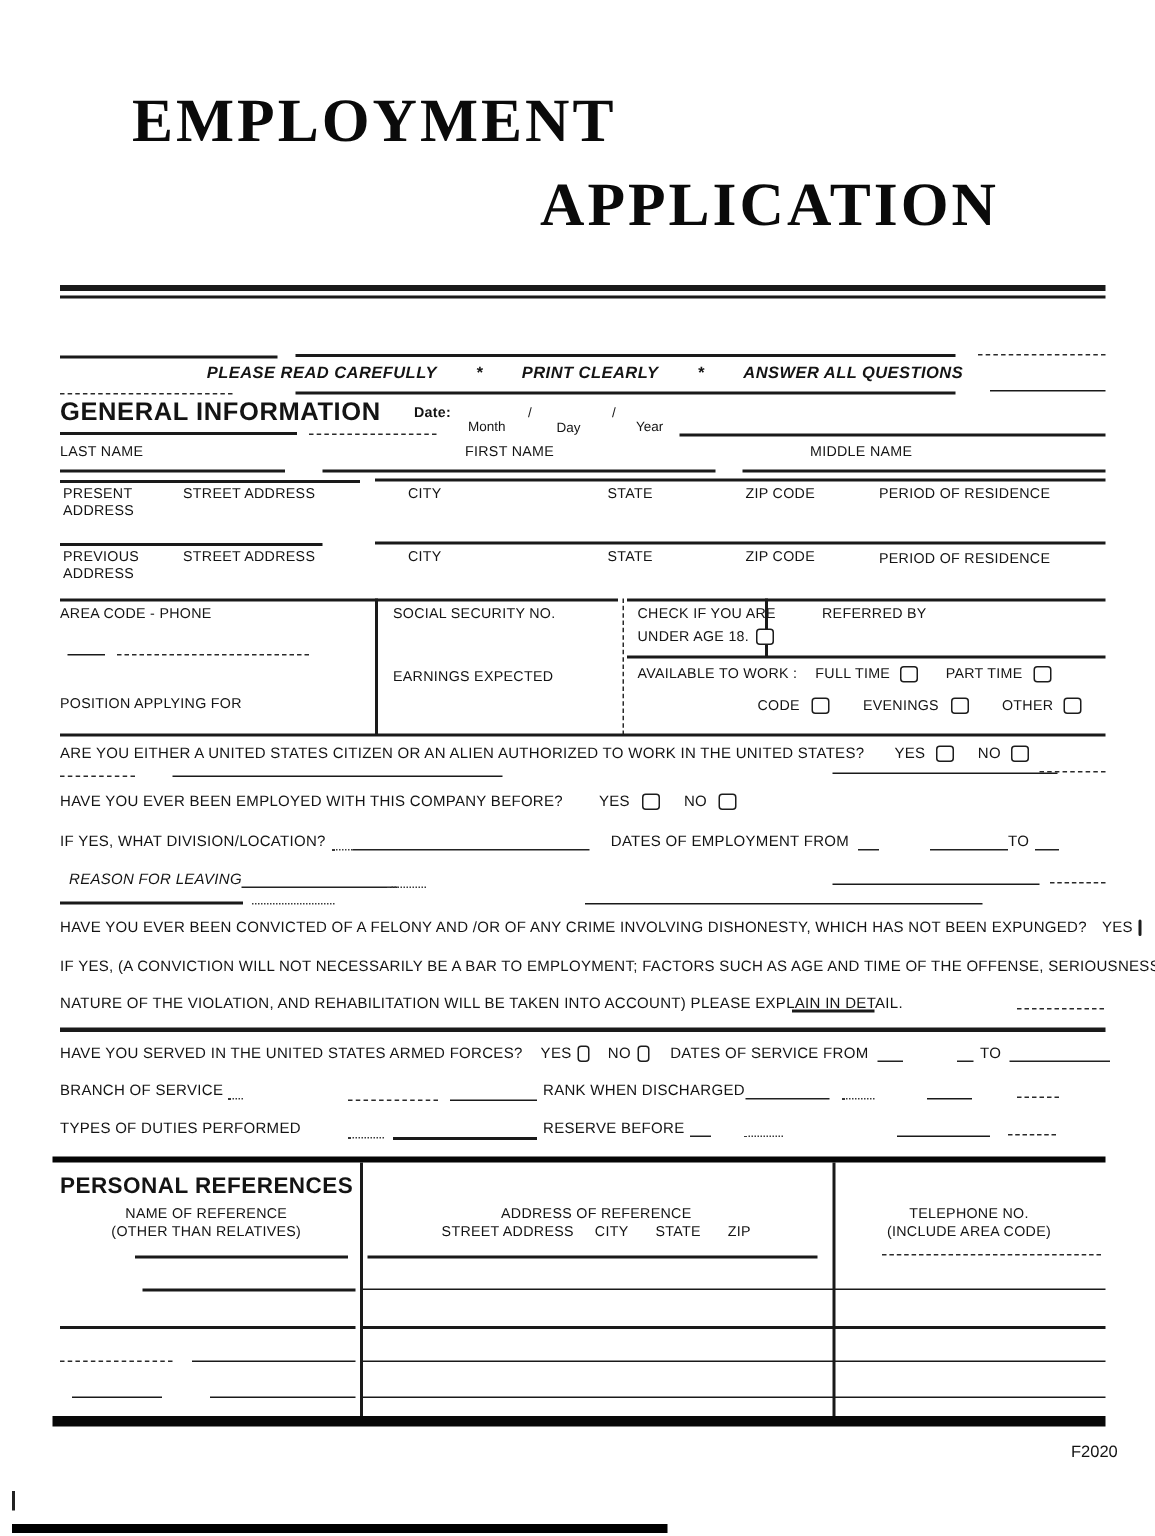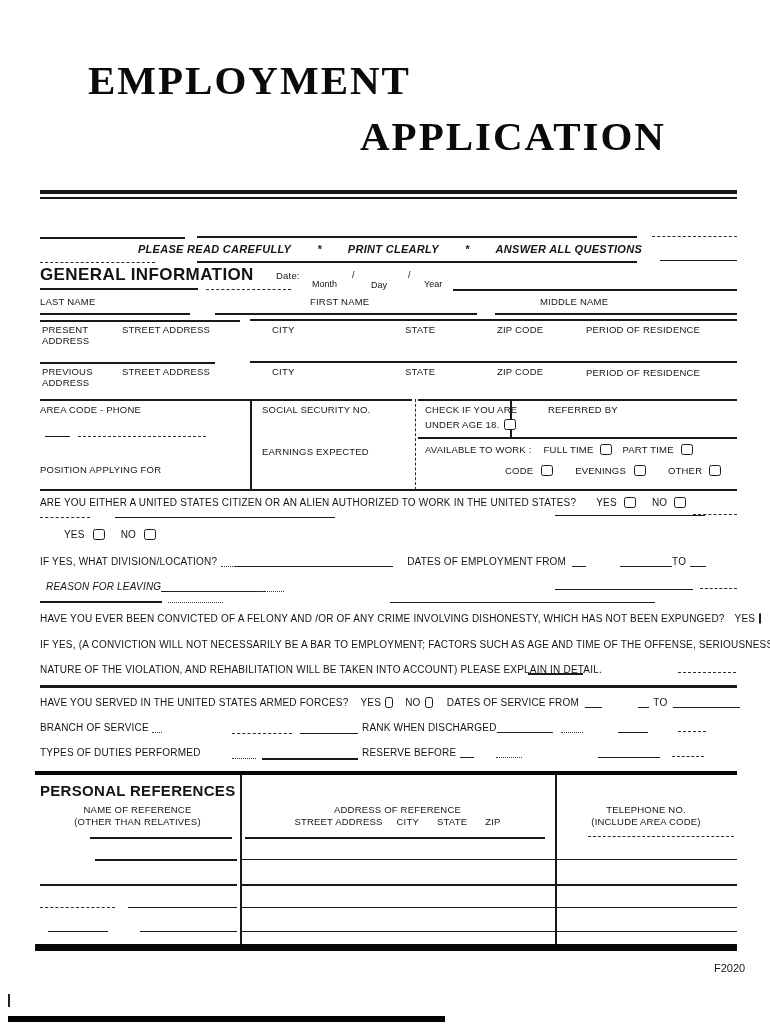--- a/index.html
+++ b/index.html
@@ -11,21 +11,21 @@
   .abs { position:absolute; }
   .serif-title { font-family:"Liberation Serif", serif; font-weight:700; font-size:41px; letter-spacing:2px; color:#0a0a0a; }
   .ln  { position:absolute; background:#1a1a1a; height:1.5px; }
   .lnd { position:absolute; border-top:1.5px dashed #2a2a2a; height:0; background:none; }
   .lndot { position:absolute; border-top:1.5px dotted #3a3a3a; height:0; background:none; }
   .vln { position:absolute; background:#1a1a1a; width:1.5px; }
   .vlnd{ position:absolute; border-left:1.5px dashed #2a2a2a; width:0; background:none; }
   .lbl { font-size:9.5px; letter-spacing:0.2px; white-space:nowrap; }
   .q   { font-size:10px; letter-spacing:0.2px; white-space:nowrap; }
   .sm  { font-size:9px; white-space:nowrap; }
-  .bold{ font-weight:400; }
+  .bold{ font-weight:700; }
   .cb  { display:inline-block; width:12px; height:11px; border:1.7px solid #1c1c1c; border-radius:2.5px; background:#fff; vertical-align:middle; }
   .flexrow { display:flex; align-items:center; }
   .wl  { display:inline-block; border-bottom:1.5px solid #222; height:11px; }
   .eeo { font-size:10.5px; line-height:13px; letter-spacing:0.1px; }
   .instr { font-size:11px; font-weight:700; font-style:italic; letter-spacing:0.3px; text-align:center; }
   .ginfo { font-size:17px; font-weight:700; letter-spacing:0.4px; white-space:nowrap; }
   .pref  { font-size:15px; font-weight:700; letter-spacing:0.3px; white-space:nowrap; }
   .center{ text-align:center; }
 </style>
 </head>
@@ -112,21 +112,21 @@
   <div class="ln" style="left:45px; top:436px; width:25px; height:1px;"></div>
   <div class="lnd" style="left:78px; top:436px; width:128px;"></div>
   <div class="ln" style="left:418px; top:437px; width:319px;"></div>
 
   <div class="abs lbl" style="left:40px; top:464px;">POSITION APPLYING FOR</div>
   <div class="abs lbl" style="left:262px; top:446px;">EARNINGS EXPECTED</div>
   <div class="abs lbl flexrow" style="left:425px; top:444px;">
     <span>AVAILABLE TO WORK :</span>
     <span style="margin-left:12px;">FULL TIME</span>
     <span class="cb" style="margin-left:7px;"></span>
-    <span style="margin-left:10px;">PART TIME</span>
+    <span style="margin-left:18px;">PART TIME</span>
     <span class="cb" style="margin-left:7px;"></span>
   </div>
   <div class="abs lbl flexrow" style="left:505px; top:465px;">
     <span>CODE</span>
     <span class="cb" style="margin-left:8px;"></span>
     <span style="margin-left:22px;">EVENINGS</span>
     <span class="cb" style="margin-left:8px;"></span>
     <span style="margin-left:22px;">OTHER</span>
     <span class="cb" style="margin-left:7px;"></span>
   </div>
@@ -139,20 +139,21 @@
     <span class="cb" style="margin-left:7px;"></span>
     <span style="margin-left:16px;">NO</span>
     <span class="cb" style="margin-left:7px;"></span>
   </div>
   <div class="lnd" style="left:40px; top:517px; width:50px;"></div>
   <div class="ln" style="left:115px; top:517px; width:220px; height:1px;"></div>
   <div class="ln" style="left:555px; top:515px; width:150px; height:1px;"></div>
   <div class="lnd" style="left:693px; top:514px; width:44px;"></div>
 
   <div class="abs q flexrow" style="left:40px; top:529px;">
+    <span>HAVE YOU EVER BEEN EMPLOYED WITH THIS COMPANY BEFORE?</span>
     <span style="margin-left:24px;">YES</span>
     <span class="cb" style="margin-left:8px;"></span>
     <span style="margin-left:16px;">NO</span>
     <span class="cb" style="margin-left:8px;"></span>
   </div>
 
   <div class="abs q flexrow" style="left:40px; top:556px;">
     <span>IF YES, WHAT DIVISION/LOCATION?</span>
     <span class="lndot" style="position:static; width:14px; align-self:flex-end; margin-left:4px;"></span>
     <span class="wl" style="width:158px;"></span>

